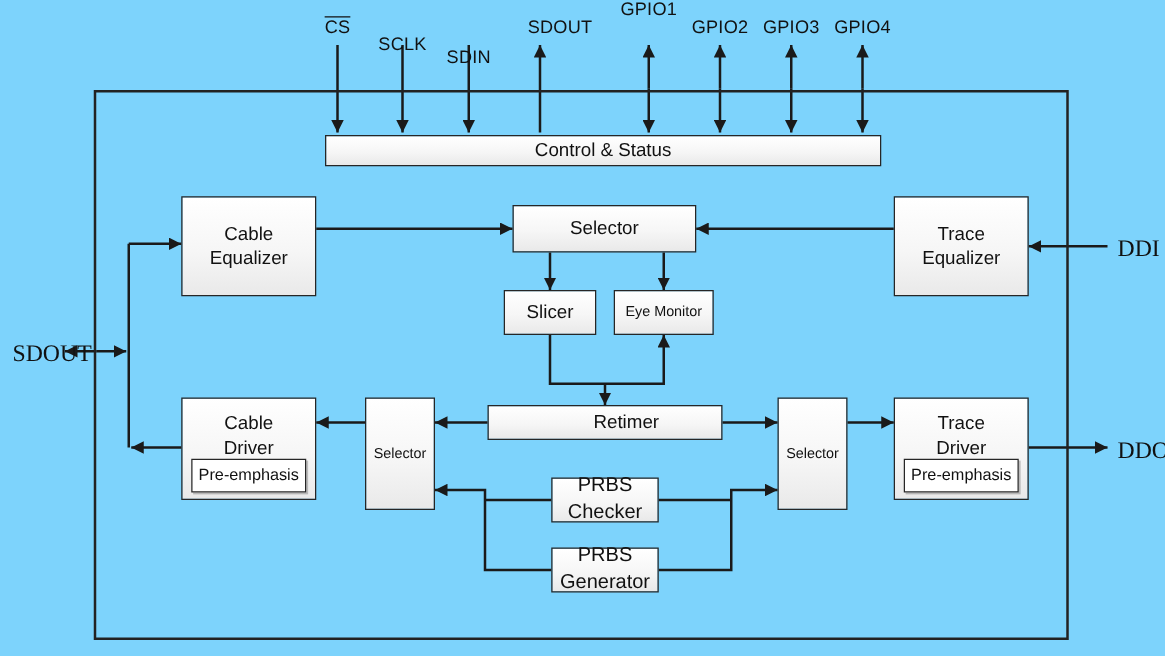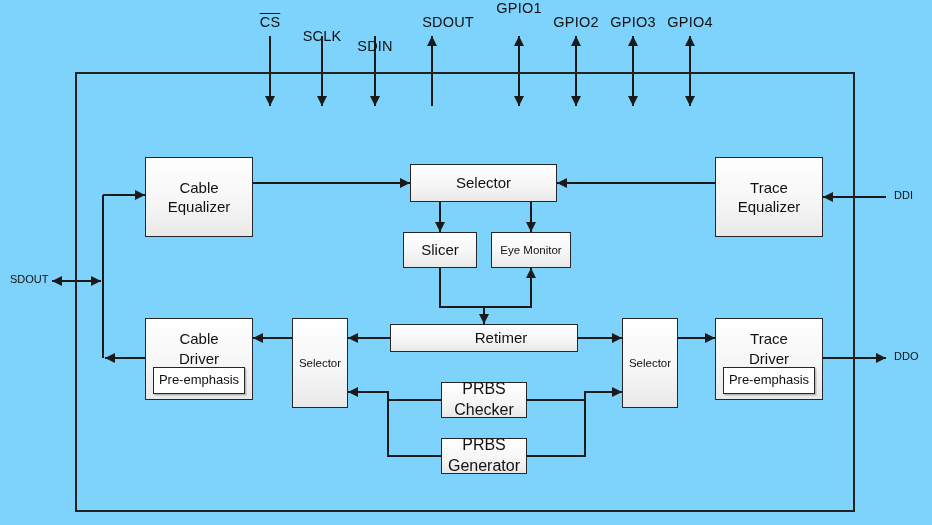--- a/index.html
+++ b/index.html
@@ -10,21 +10,21 @@
   .chip-border {
     position:absolute; left:75px; top:72px; width:780px; height:440px;
     border:2px solid #222; box-sizing:border-box; background:transparent;
   }
   svg.wires { position:absolute; left:0; top:0; width:932px; height:525px; }
   .pin-label {
     position:absolute; width:64px; text-align:center; font-size:14.5px;
     letter-spacing:0.2px; color:#111;
   }
   .overline { text-decoration:overline; }
-  .side-label { position:absolute; font-size:11px; color:#111; }
+  .side-label { position:absolute; font-size:19px; color:#111;font-family:Liberation Serif, serif; }
   .box {
     position:absolute; box-sizing:border-box; border:1.6px solid #262626;
     background:linear-gradient(180deg,#ffffff 0%,#f6f6f6 55%,#e9e9e9 100%);
     display:flex; align-items:center; justify-content:center; text-align:center;
     white-space:pre-line; font-size:15px; line-height:1.3; color:#111;
   }
   .sm   { font-size:11.5px; }
   .xs   { font-size:16px; }
   .driver { flex-direction:column; justify-content:flex-start; padding-top:10px; }
   .inner-box {
@@ -98,20 +98,21 @@
   <div class="pin-label" style="left:400px; top:14px;margin-left:16px;">SDOUT</div>
   <div class="pin-label" style="left:487px; top:0;text-align:center;">GPIO1</div>
   <div class="pin-label" style="left:544px; top:14px;">GPIO2</div>
   <div class="pin-label" style="left:601px; top:14px;">GPIO3</div>
   <div class="pin-label" style="left:658px; top:14px;">GPIO4</div>
 
   <div class="side-label" style="left:10px;  top:273px; width:38px; text-align:right;">SDOUT</div>
   <div class="side-label" style="left:894px; top:189px;">DDI</div>
   <div class="side-label" style="left:894px; top:350px;">DDO</div>
 
+  <div class="box" style="left:260px; top:108px; width:445px; height:25px;">Control &amp; Status</div>
 
   <div class="box" style="left:145px; top:157px; width:108px; height:80px;">Cable
 Equalizer</div>
 
   <div class="box" style="left:410px; top:164px; width:147px; height:38px;">Selector</div>
 
   <div class="box" style="left:715px; top:157px; width:108px; height:80px;">Trace
 Equalizer</div>
 
   <div class="box" style="left:403px; top:232px; width:74px; height:36px;">Slicer</div>

